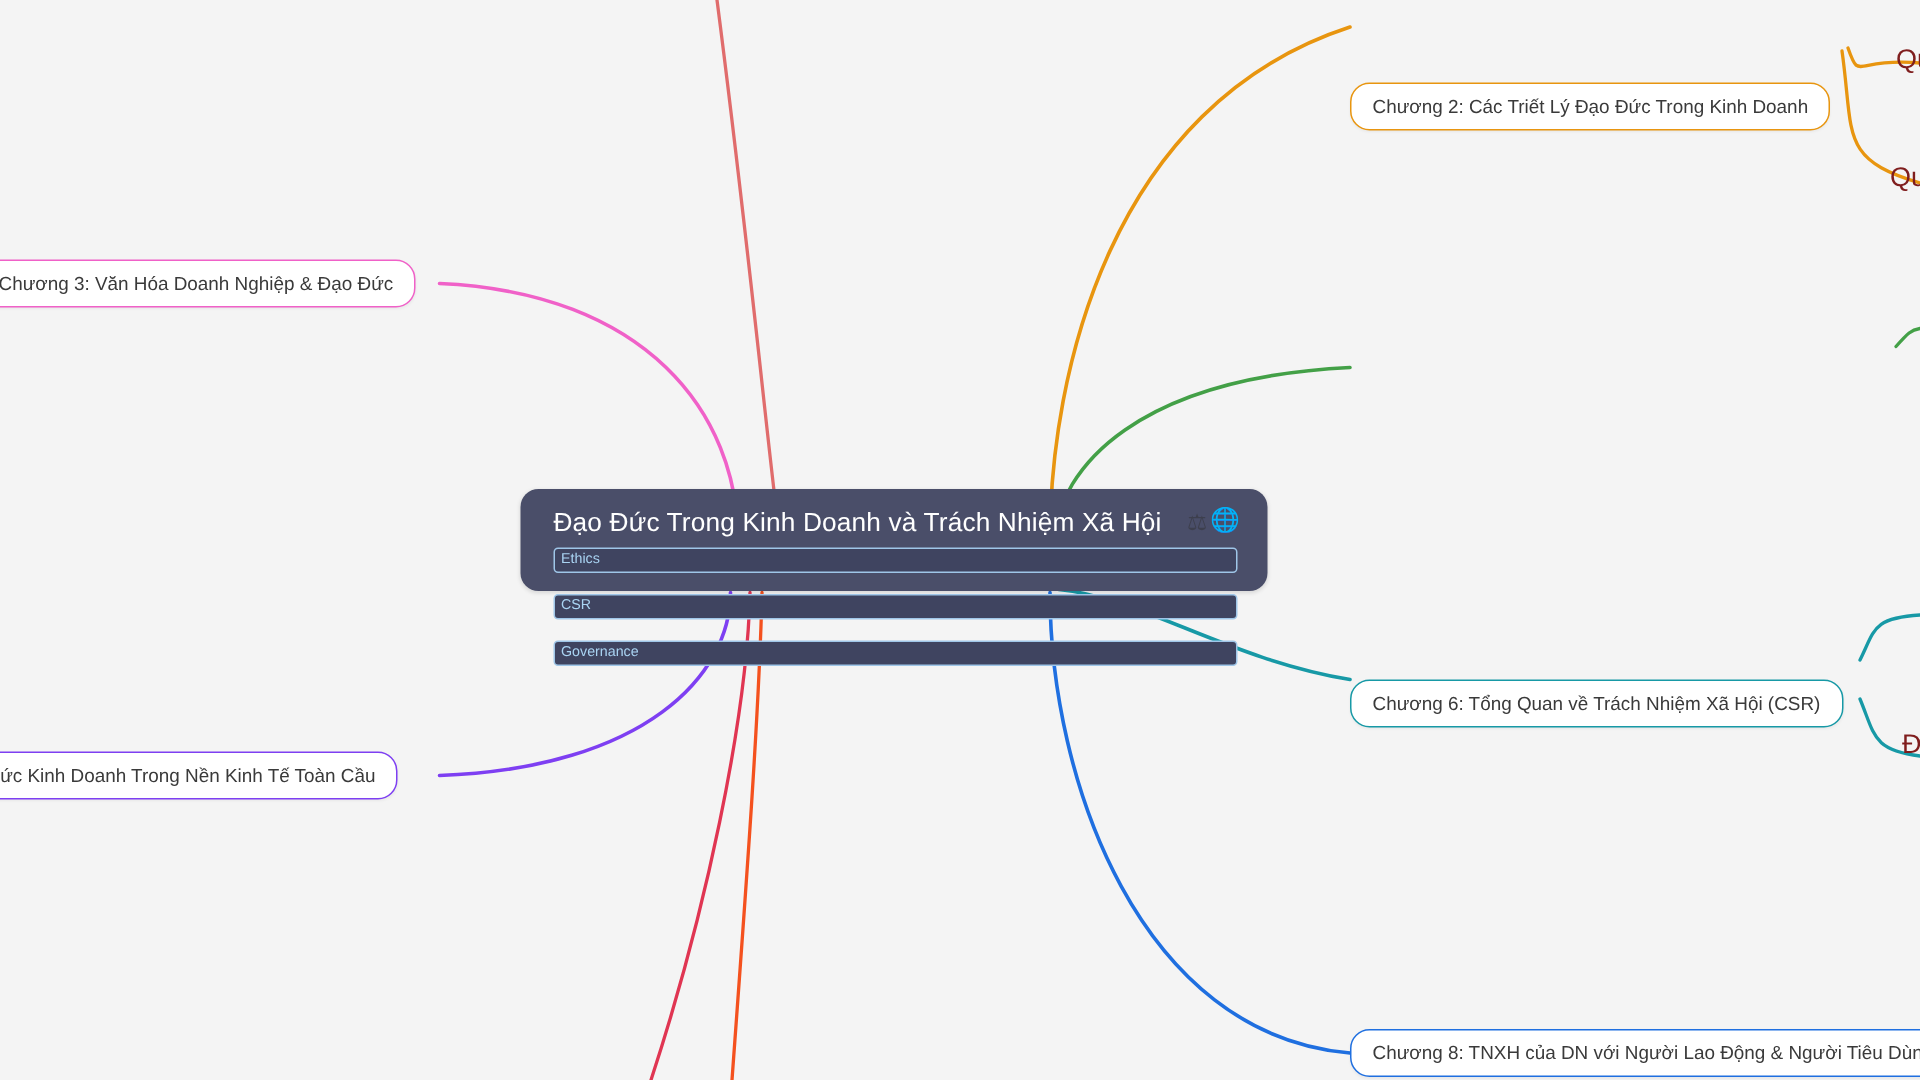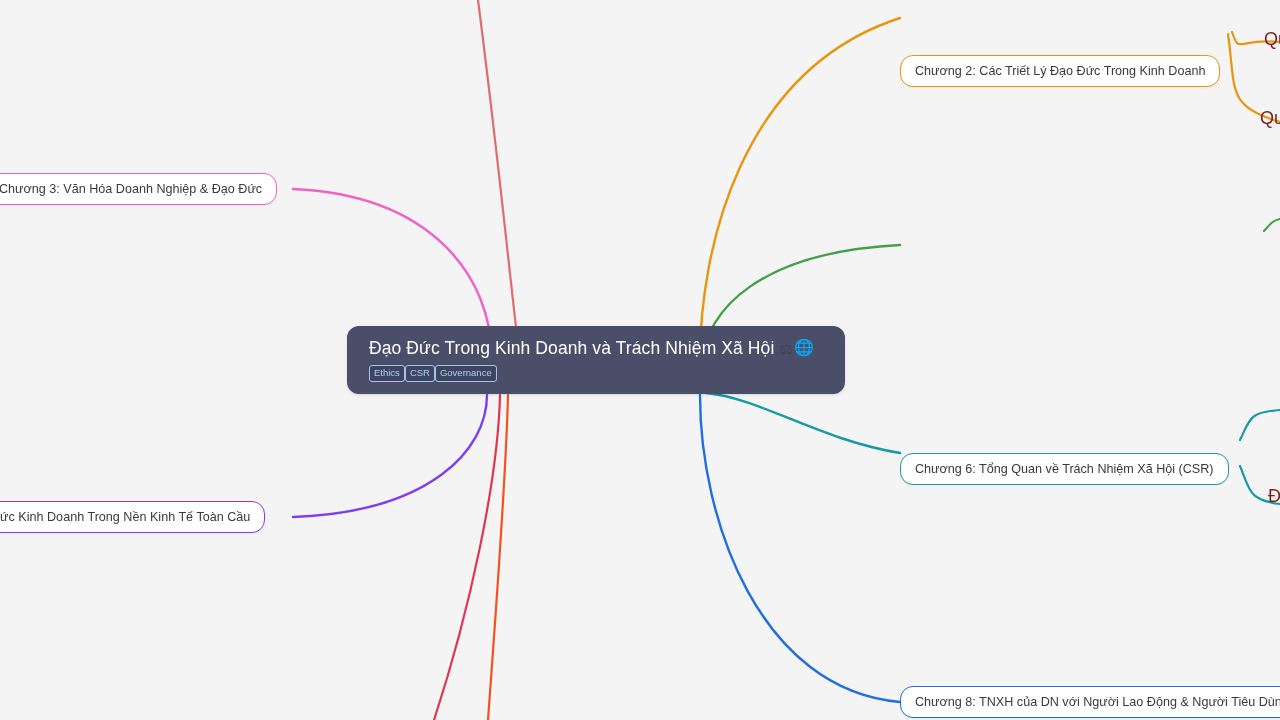--- a/index.html
+++ b/index.html
@@ -36,21 +36,21 @@
     width: 498px;
     height: 68px;
     box-sizing: border-box;
     background: #4a4e69;
     border-radius: 12px;
     padding: 11px 20px 0 22px;
     box-shadow: 0 1px 3px rgba(0,0,0,0.12);
   }
   .root-title-row {
     display: flex;
-    gap: 0px;
+    gap: 12px;
     white-space: nowrap;
   }
   .root-title {
     color: #ffffff;
     font-size: 17.5px;
     font-weight: 400;
     letter-spacing: 0.1px;
     line-height: 22px;
   }
   .root-icons {
@@ -65,22 +65,23 @@
     opacity: 0.45;
     filter: grayscale(1);
     color: #2a2e45;
   }
   .icon-globe {
     font-size: 16px;
     line-height: 1;
   }
   .root-badges {
     display: flex;
-    gap: 0;
+    gap: 14px;
     margin-top: 6px;
+    flex-direction: column;
   }
   .badge {
     display: inline-block;
     font-size: 9.5px;
     line-height: 12px;
     padding: 1px 4px 2px 4px;
     border-radius: 3px;
     background: #3f4460;
     border: 1px solid #9fc6e8;
     color: #a9d3f2;

